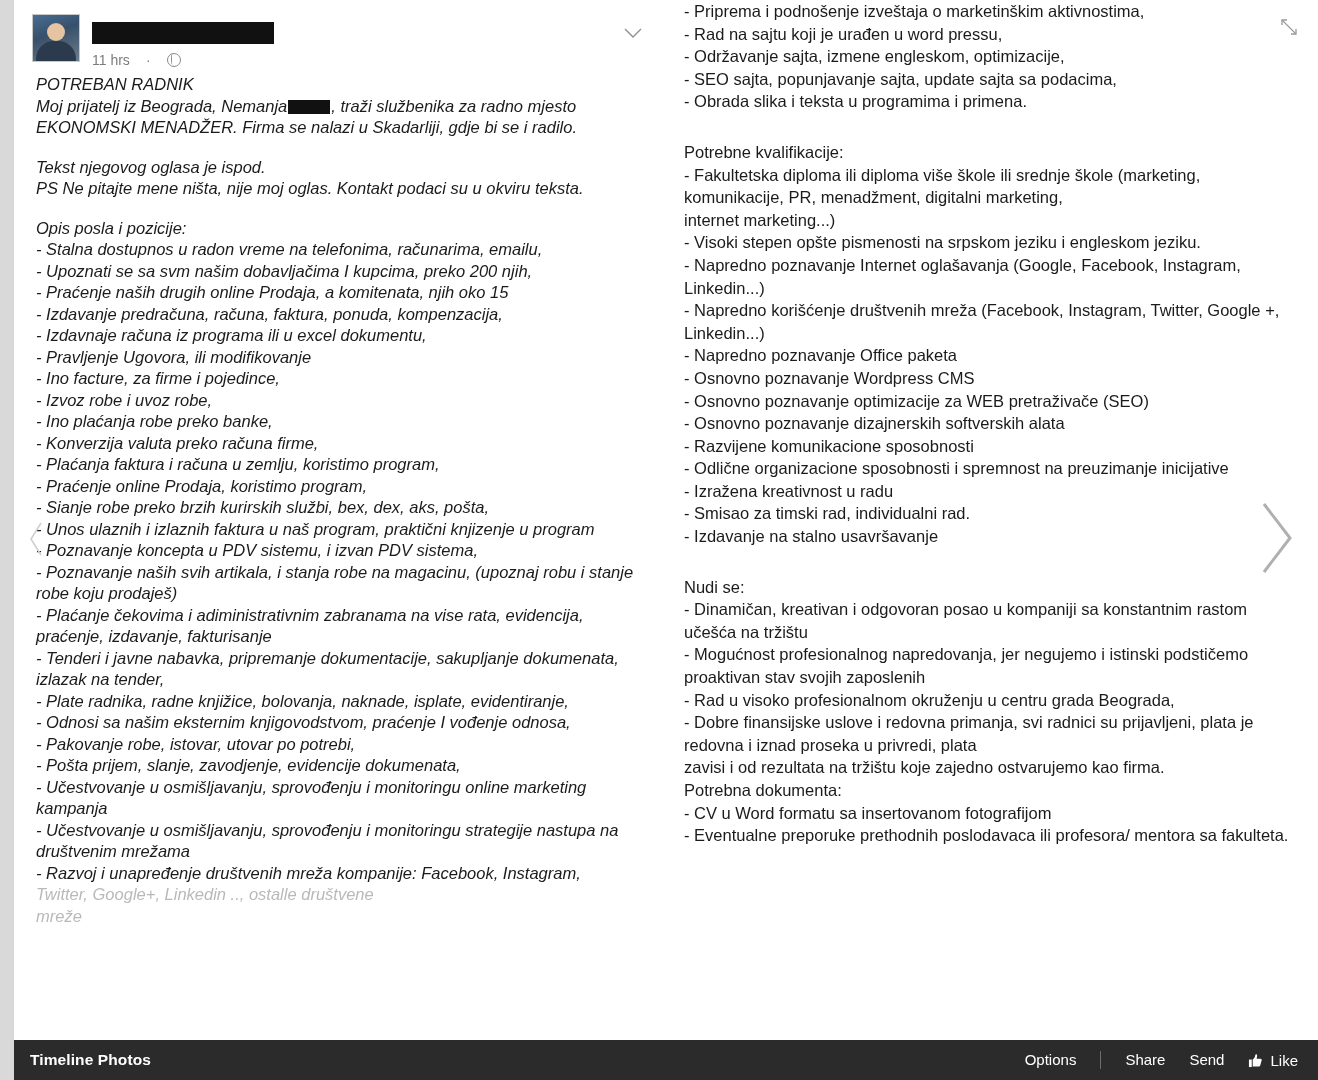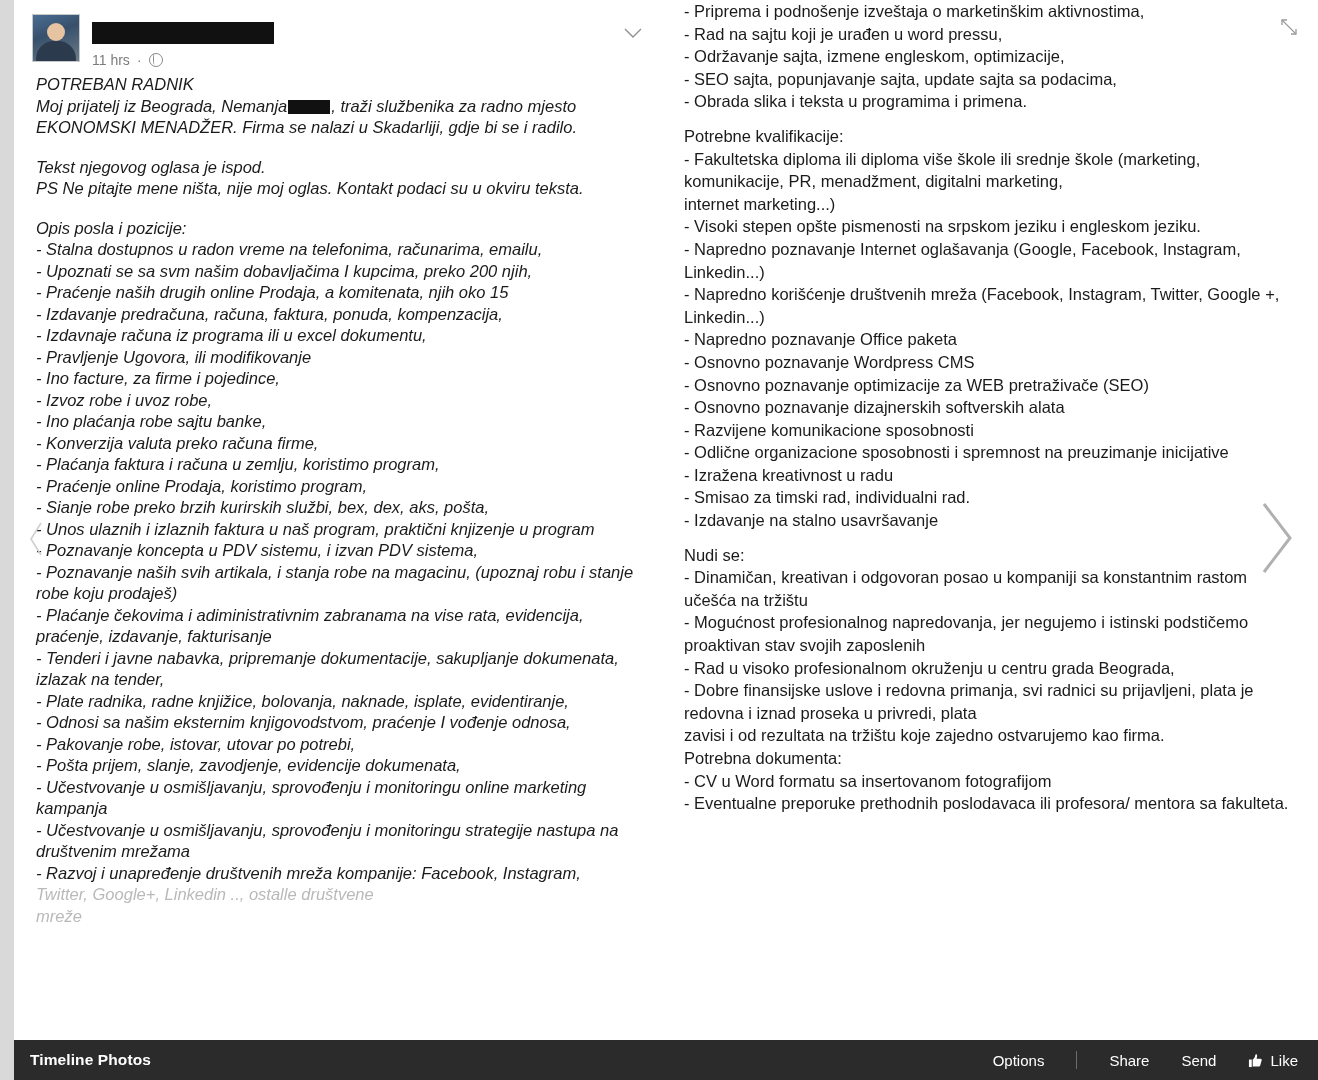--- a/index.html
+++ b/index.html
@@ -77,21 +77,21 @@
     background: #111111;
   }
   .meta {
     position: absolute;
     left: 78px;
     top: 52px;
     font-size: 14px;
     color: #7b7b7b;
     display: flex;
     align-items: center;
-    gap: 7px;
+    gap: 16px;
     justify-content: flex-end;
   }
   .globe-icon {
     display: inline-block;
     width: 12px; height: 12px;
     border-radius: 50%;
     border: 1.5px solid #8a8a8a;
     position: relative;
   }
   .globe-icon::after {
@@ -146,21 +146,21 @@
     height: 1038px;
     background: #ffffff;
     overflow: hidden;
     padding: 0 26px 16px 24px;
     box-sizing: border-box;
     font-size: 16.5px;
     line-height: 22.6px;
     color: #1b1b1b;
   }
   .right-col p { margin: 0; }
-  .right-col p.gap { margin-top: 12px; }
+  .right-col p.gap { margin-top: 28px; }
 
   .expand-icon {
     position: absolute;
     right: 20px;
     top: 18px;
     width: 18px;
     height: 18px;
     color: #9a9a9a;
   }
   .next-arrow {
@@ -198,22 +198,21 @@
     box-sizing: border-box;
     font-size: 15px;
   }
   .bottom-title {
     font-weight: bold;
     font-size: 15.5px;
     letter-spacing: 0.1px;
   }
   .bottom-actions {
     display: flex;
-    align-items: center;
-    gap: 32px;
+    gap: 24px;
   }
   .bottom-actions .divider {
     width: 1px;
     height: 18px;
     background: #6d6d6d;
   }
   .bottom-actions span.act {
     cursor: default;
   }
   .like-wrap {
@@ -269,21 +268,21 @@
       <p>PS Ne pitajte mene ništa, nije moj oglas. Kontakt podaci su u okviru teksta.</p>
       <p class="gap">Opis posla i pozicije:</p>
       <p>- Stalna dostupnos u radon vreme na telefonima, računarima, emailu,</p>
       <p>- Upoznati se sa svm našim dobavljačima I kupcima, preko 200 njih,</p>
       <p>- Praćenje naših drugih online Prodaja, a komitenata, njih oko 15</p>
       <p>- Izdavanje predračuna, računa, faktura, ponuda, kompenzacija,</p>
       <p>- Izdavnaje računa iz programa ili u excel dokumentu,</p>
       <p>- Pravljenje Ugovora, ili modifikovanje</p>
       <p>- Ino facture, za firme i pojedince,</p>
       <p>- Izvoz robe i uvoz robe,</p>
-      <p>- Ino plaćanja robe sajtu banke,</p>
+      <p>- Ino plaćanja robe preko banke,</p>
       <p>- Konverzija valuta preko računa firme,</p>
       <p>- Plaćanja faktura i računa u zemlju, koristimo program,</p>
       <p>- Praćenje online Prodaja, koristimo program,</p>
       <p>- Sianje robe preko brzih kurirskih službi, bex, dex, aks, pošta,</p>
       <p>- Unos ulaznih i izlaznih faktura u naš program, praktični knjizenje u program</p>
       <p>- Poznavanje koncepta u PDV sistemu, i izvan PDV sistema,</p>
       <p>- Poznavanje naših svih artikala, i stanja robe na magacinu, (upoznaj robu i stanje robe koju prodaješ)</p>
       <p>- Plaćanje čekovima i adiministrativnim zabranama na vise rata, evidencija, praćenje, izdavanje, fakturisanje</p>
       <p>- Tenderi i javne nabavka, pripremanje dokumentacije, sakupljanje dokumenata, izlazak na tender,</p>
       <p>- Plate radnika, radne knjižice, bolovanja, naknade, isplate, evidentiranje,</p>

